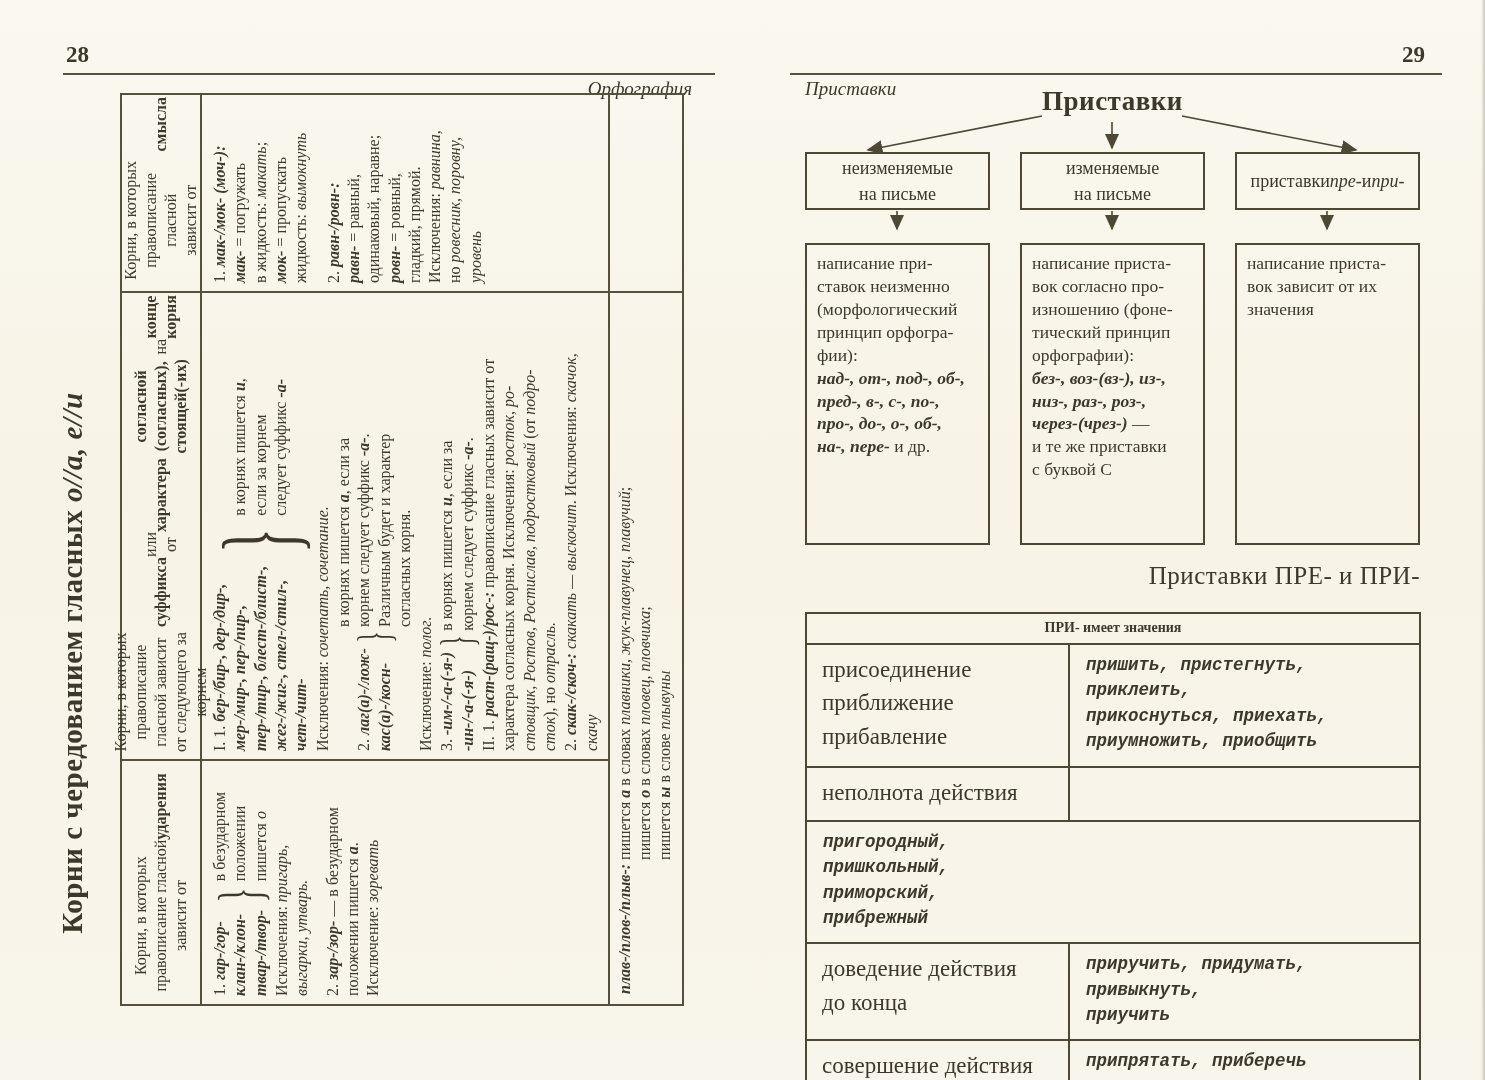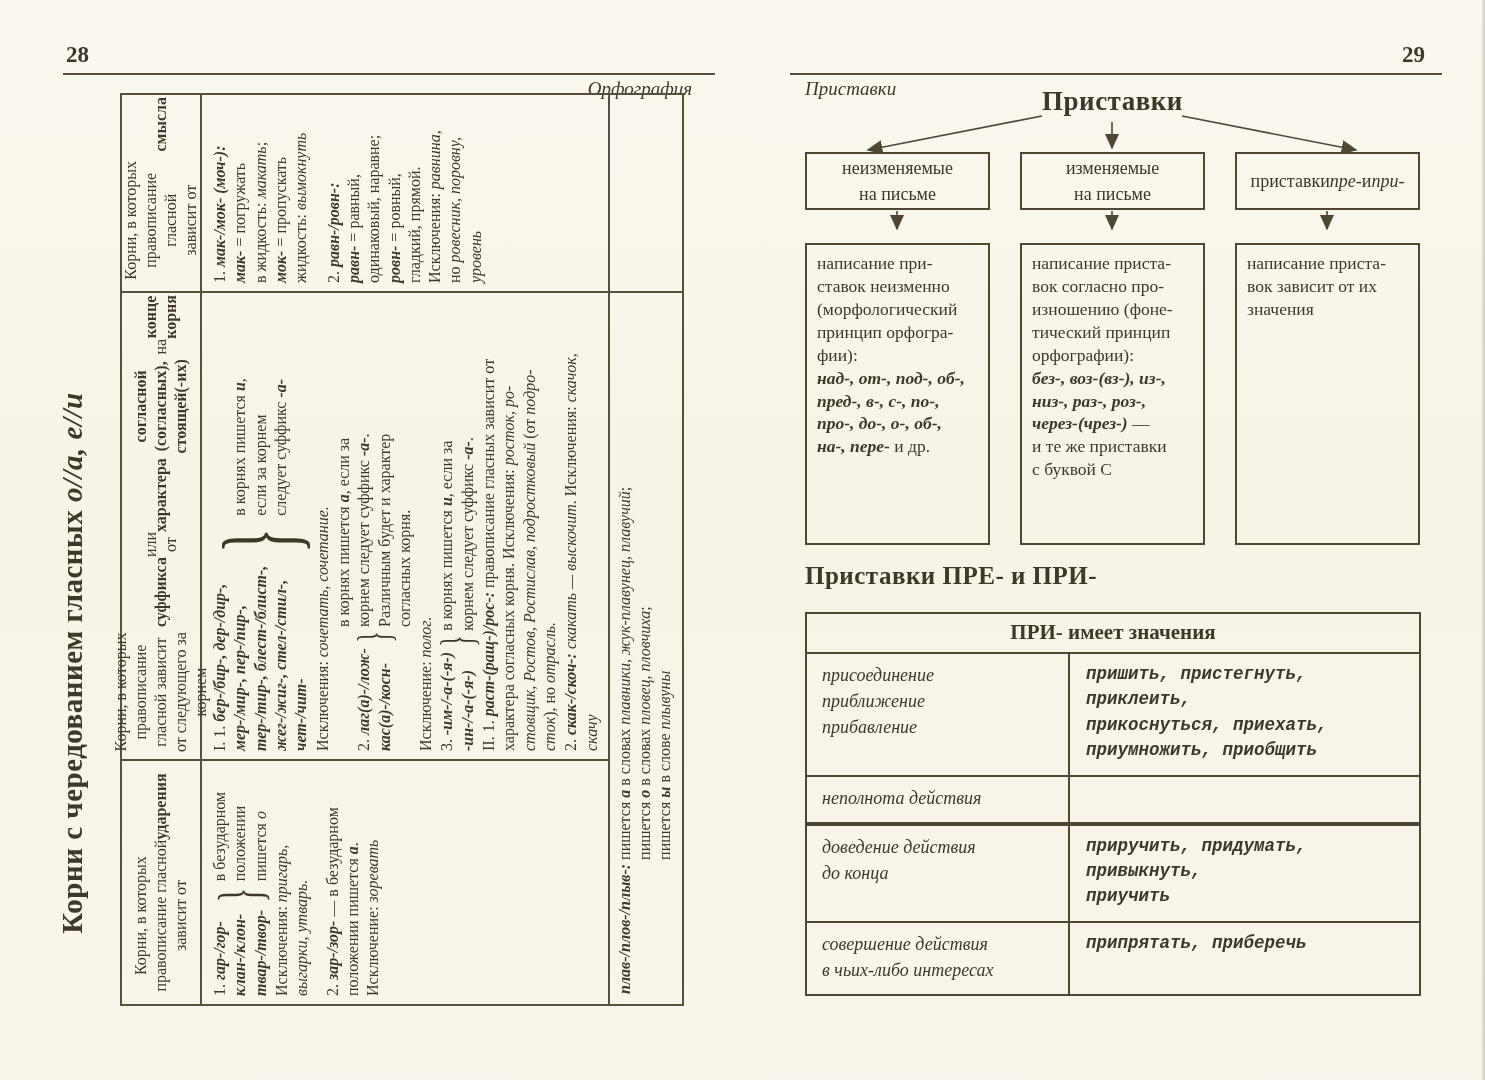--- a/index.html
+++ b/index.html
@@ -51,30 +51,30 @@
   .para{margin:1px 0;}
 
   
   #title29{left:805px;top:86px;width:615px;text-align:center;
     font-size:27px;font-weight:700;letter-spacing:.5px;}
   #arrows{left:790px;top:82px;}
   .tbox,.dbox{box-sizing:border-box;border:2px solid #4d4734;width:185px;}
   .tbox{top:152px;height:58px;display:flex;align-items:center;justify-content:center;
     text-align:center;font-size:18px;line-height:1.45;white-space:pre-line;}
   .dbox{top:232px;height:302px;padding:7px 5px 5px 10px;font-size:17.5px;line-height:1.31;margin-top:11px;}
-  #sec-title{left:805px;top:562px;width:615px;text-align:left;
-    font-size:25px;font-weight:700;letter-spacing:.5px;}
+  #sec-title{left:805px;top:562px;width:615px;text-align:right;
+    font-size:25px;font-weight:400;letter-spacing:.5px;}
   .pri-table{left:805px;top:612px;width:616px;box-sizing:border-box;
     border:2px solid #4d4734;}
-  .pri-header{text-align:center;font-weight:700;font-size:21px;padding:6px 0 7px 0;
+  .pri-header{text-align:center;font-weight:700;font-size:14px;padding:6px 0 7px 0;
     border-bottom:2px solid #4d4734;}
   .pri-row{display:grid;grid-template-columns:263px 1fr;border-bottom:2px solid #4d4734;}
   .pri-row:last-child{border-bottom:none;}
-  .pri-meaning{box-sizing:border-box;padding:8px 8px 11px 15px;font-size:18px;
-    line-height:1.45;border-right:2px solid #4d4734;white-space:pre-line;font-style:italic;}
+  .pri-meaning{box-sizing:border-box;padding:8px 8px 11px 15px;font-size:23px;
+    line-height:1.45;border-right:2px solid #4d4734;white-space:pre-line;}
   .pri-examples{padding:8px 8px 11px 16px;font-size:17.5px;line-height:1.45;
     font-style:italic;font-weight:700;white-space:pre-line;font-family:Liberation Mono, monospace;}
   .edge{right:0;top:0;width:4px;height:100%;
     background:linear-gradient(90deg,rgba(60,55,40,0),rgba(60,55,40,.25));}
 </style>
 </head>
 <body>
 
 <div class="abs page-num" style="left:66px;top:42px;">28</div>
 <div class="abs running-head" style="left:430px;top:46px;width:262px;text-align:right;">Орфография</div>
@@ -238,20 +238,22 @@
 приближение
 прибавление</div>
     <div class="pri-examples">пришить, пристегнуть, приклеить,
 прикоснуться, приехать,
 приумножить, приобщить</div>
   </div>
   <div class="pri-row">
     <div class="pri-meaning">неполнота действия</div>
   </div>
   <div class="pri-row">
+    <div class="pri-examples">пригородный, пришкольный, приморский,
+прибрежный</div>
   </div>
   <div class="pri-row">
     <div class="pri-meaning">доведение действия
 до конца</div>
     <div class="pri-examples">приручить, придумать, привыкнуть,
 приучить</div>
   </div>
   <div class="pri-row">
     <div class="pri-meaning">совершение действия
 в чьих-либо интересах</div>

